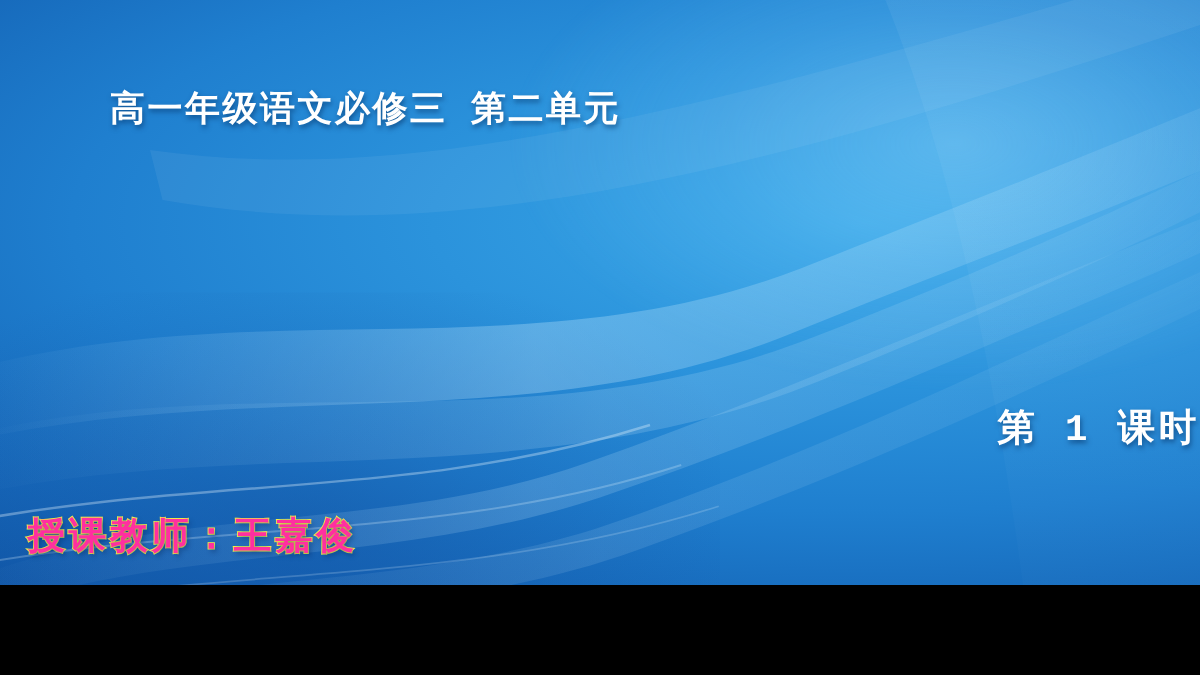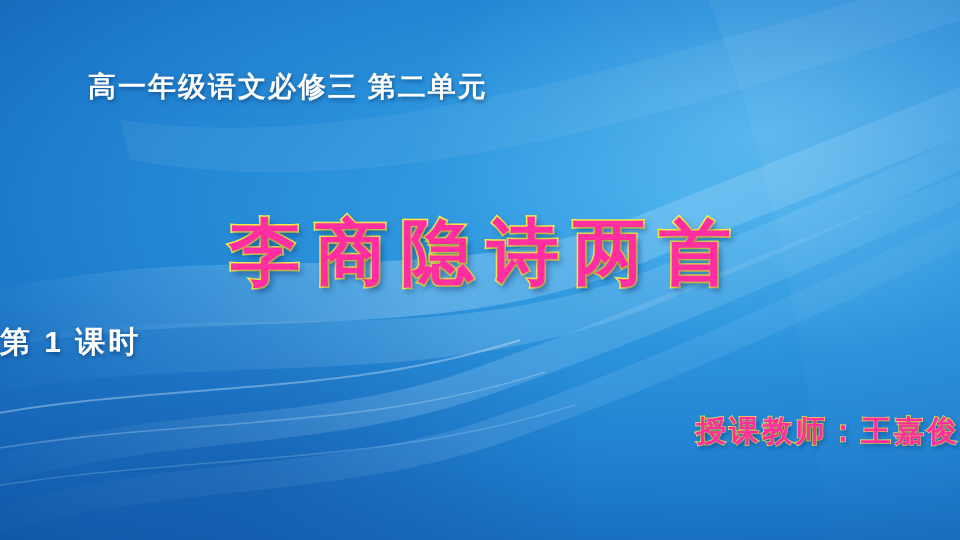--- a/index.html
+++ b/index.html
@@ -3,23 +3,23 @@
 <meta charset="utf-8">
 <style>
   html, body {
     margin: 0;
     padding: 0;
     background: #000;
   }
   .slide {
     position: relative;
     width: 960px;
-    height: 540px;
+    height: 468px;
     overflow: hidden;
-    font-family: Liberation Sans, sans-serif;
+    font-family: Liberation Mono, monospace;
     background:
       radial-gradient(ellipse 120% 90% at 72% 38%, #3aa8e8 0%, #2b93dc 30%, #1f7fcf 55%, #1566b8 78%, #0e4f9e 100%);
   }
   
   .glow {
     position: absolute;
     left: 42%;
     top: -18%;
     width: 75%;
     height: 85%;
@@ -72,35 +72,35 @@
       0 0 1px #f5f24a,
       3px 4px 6px rgba(0,30,80,0.45);
     white-space: nowrap;
   }
 
   .lesson-line {
     position: absolute;
     left: 0;
     right: 0;
     top: 322px;
-    text-align: left;
+    text-align: right;
     font-size: 30px;
     font-weight: 700;
     letter-spacing: 3px;
     color: #ffffff;
     text-shadow: 1px 2px 4px rgba(0,40,90,0.55);
     white-space: nowrap;
   }
 
   .credits {
     position: absolute;
     left: 0;
     right: 0;
     top: 408px;
-    text-align: right;
+    text-align: left;
     margin-left: 22px;
   }
   .credit-line {
     font-size: 30px;
     font-weight: 700;
     letter-spacing: 3px;
     color: #ff2fa0;
     -webkit-text-stroke: 1.4px #f5f24a;
     paint-order: stroke fill;
     text-shadow: 2px 3px 4px rgba(0,30,80,0.40);
@@ -145,21 +145,20 @@
     <path d="M -40,455 C 170,415 350,435 545,372" fill="none" stroke="#e8f7ff" stroke-opacity="0.25" stroke-width="1.6"></path>
     <path d="M -40,492 C 180,452 370,470 575,405" fill="none" stroke="#e8f7ff" stroke-opacity="0.20" stroke-width="1.4"></path>
 
     <path d="M 700,-20 C 760,120 800,300 830,560 L 960,560 L 960,-20 Z" fill="url(#rg3)" opacity="0.25"></path>
 
     <path d="M 120,120 C 330,150 560,90 960,-30 L 960,20 C 600,140 360,200 130,160 Z" fill="#ffffff" opacity="0.06"></path>
   </svg>
 
   <div class="subject-line">高一年级语文必修三 第二单元</div>
 
-  <div class="main-title">李商隐诗两首</div>
 
   <div class="lesson-line">第 1 课时</div>
 
   <div class="credits">
     <div class="credit-line">授课教师：王嘉俊</div>
   </div>
 
 </div>
 
 </body></html>

